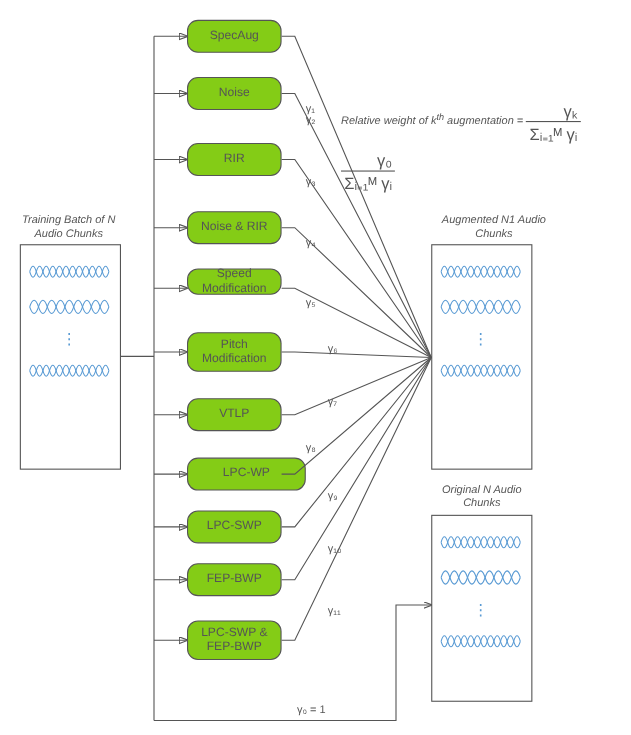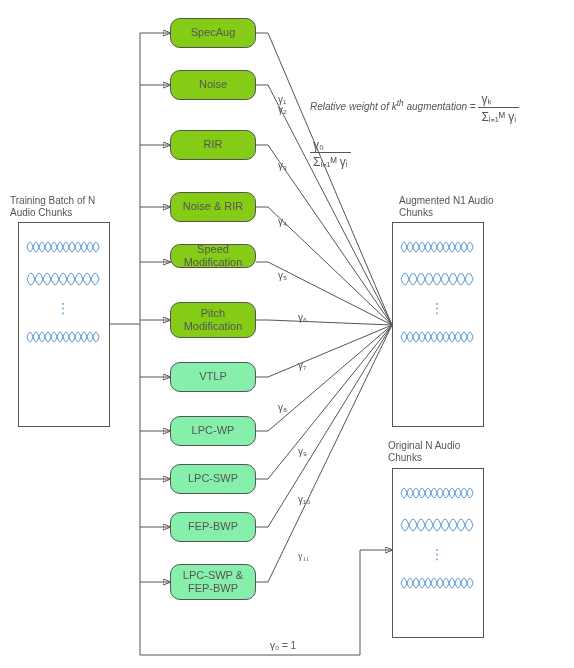--- a/index.html
+++ b/index.html
@@ -18,32 +18,34 @@
     border: 1.5px solid #555;
     border-radius: 10px;
     text-align: center;
     display: flex;
     align-items: center;
     justify-content: center;
     background: #84cc16;
     padding: 2px;
     line-height: 1.2;
   }
-  .box.yellow { background: #86efac; }
+  .box.yellow { background: #84cc16; }
   .panel {
     position: absolute;
     border: 1.5px solid #555;
     background: #fff;
     padding: 6px;
   }
   .panel-title {
     position: absolute;
     font-size: 10px;
+    text-align: center;
     color: #555;
     line-height: 1.2;
+    font-style: italic;
   }
   .waveform {
     width: 80px;
     height: 28px;
     margin: 4px auto;
     display: block;
   }
   .dots {
     text-align: center;
     font-size: 14px;
@@ -59,23 +61,23 @@
   .formula {
     position: absolute;
     font-size: 10px;
     color: #555;
     font-style: italic;
     white-space: nowrap;
   }
   .frac {
     display: inline-block;
     vertical-align: middle;
-    text-align: left;
+    text-align: right;
     font-style: normal;
-    font-size: 12px;
+    font-size: 15px;
   }
   .frac .num { display:block; border-bottom:1px solid #555; padding:0 3px; }
   .frac .den { display:block; padding:0 3px; }
   svg.connectors {
     position: absolute;
     left: 0; top: 0;
     width: 574px;
     height: 668px;
     pointer-events: none;
   }
@@ -139,36 +141,36 @@
     </svg>
 </div>
 
 <div class="box" style="left:170px; top:18px; width:86px; height:30px;">SpecAug</div>
 <div class="box" style="left:170px; top:70px; width:86px; height:30px;">Noise</div>
 <div class="box" style="left:170px; top:130px; width:86px; height:30px;">RIR</div>
 <div class="box" style="left:170px; top:192px; width:86px; height:30px;">Noise &amp; RIR</div>
 <div class="box" style="left:170px; top:244px; width:86px; height:24px;">Speed<br>Modification</div>
 <div class="box" style="left:170px; top:302px; width:86px; height:36px;">Pitch<br>Modification</div>
 <div class="box yellow" style="left:170px; top:362px; width:86px; height:30px;">VTLP</div>
-<div class="box yellow" style="left:170px; top:416px; width:86px; height:30px;">LPC-WP</div>
+<div class="box yellow" style="left:170px; top:416px; width:108px; height:30px;">LPC-WP</div>
 <div class="box yellow" style="left:170px; top:464px; width:86px; height:30px;">LPC-SWP</div>
 <div class="box yellow" style="left:170px; top:512px; width:86px; height:30px;">FEP-BWP</div>
 <div class="box yellow" style="left:170px; top:564px; width:86px; height:36px;">LPC-SWP &amp;<br>FEP-BWP</div>
 
 <div class="gamma-label" style="left:278px; top:52px;margin-top:42px;">γ₁</div>
 <div class="gamma-label" style="left:278px; top:104px;">γ₂</div>
 <div class="gamma-label" style="left:278px; top:160px;">γ₃</div>
 <div class="gamma-label" style="left:278px; top:216px;">γ₄</div>
 <div class="gamma-label" style="left:278px; top:270px;">γ₅</div>
 <div class="gamma-label" style="left:298px; top:312px;">γ₆</div>
 <div class="gamma-label" style="left:298px; top:360px;">γ₇</div>
 <div class="gamma-label" style="left:278px; top:402px;">γ₈</div>
 <div class="gamma-label" style="left:298px; top:446px;">γ₉</div>
 <div class="gamma-label" style="left:298px; top:494px;">γ₁₀</div>
-<div class="gamma-label" style="left:298px; top:550px;font-family:Liberation Serif, serif;">γ₁₁</div>
+<div class="gamma-label" style="left:298px; top:550px;">γ₁₁</div>
 <div class="gamma-label" style="left:270px; top:640px;">γ₀ = 1</div>
 
 <div class="formula" style="left:310px; top:90px;">
   <span>Relative weight of k</span><sup>th</sup><span> augmentation =</span>
   <span class="frac">
     <span class="num">γₖ</span>
     <span class="den">Σᵢ₌₁ᴹ γᵢ</span>
   </span>
 </div>
 <div class="formula" style="left:310px; top:138px;">

